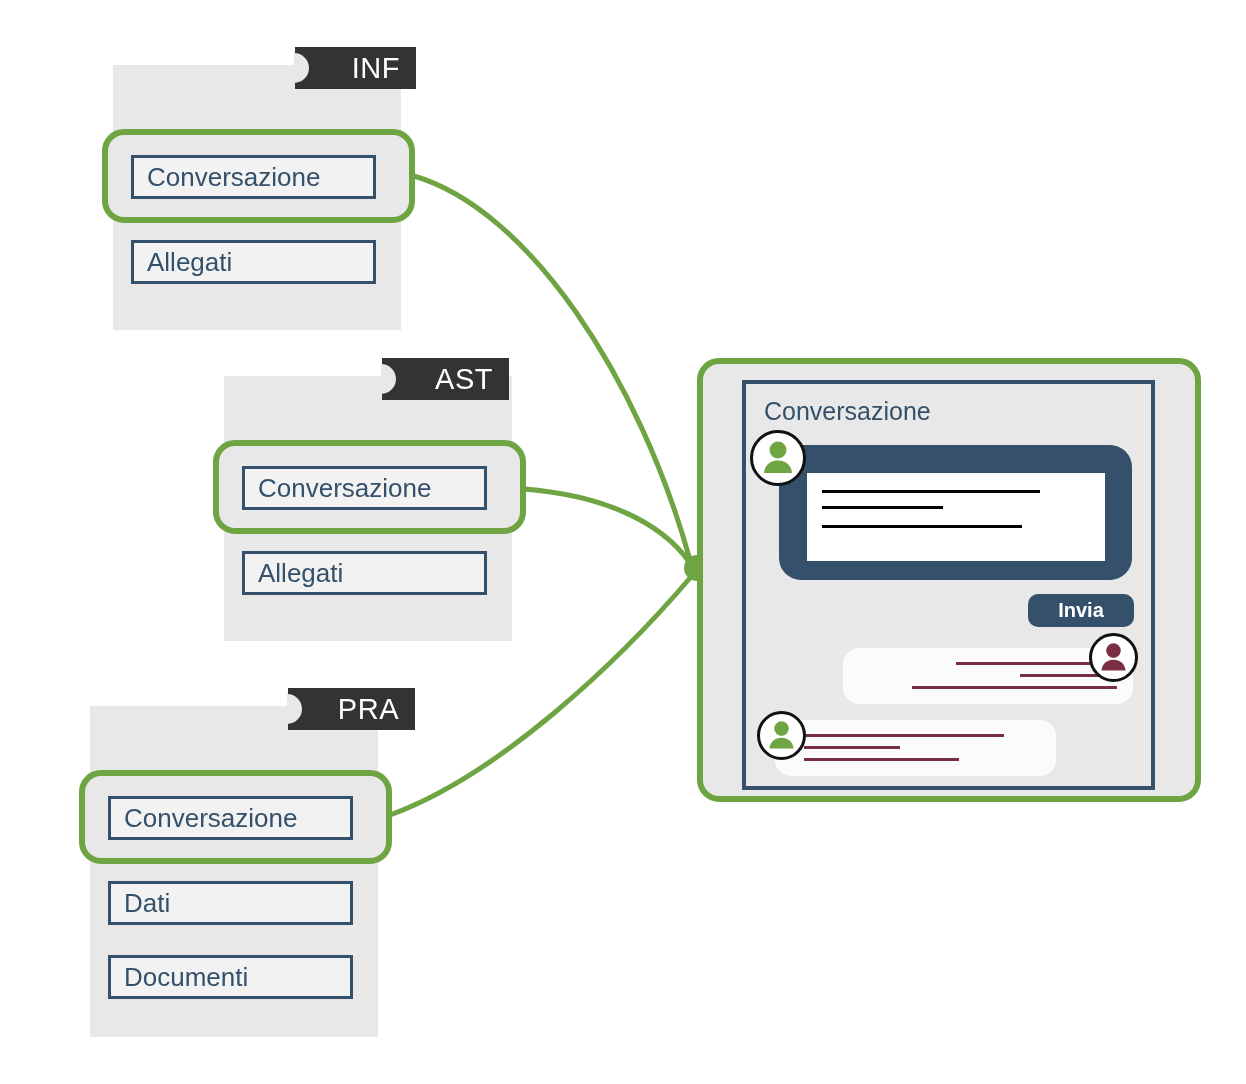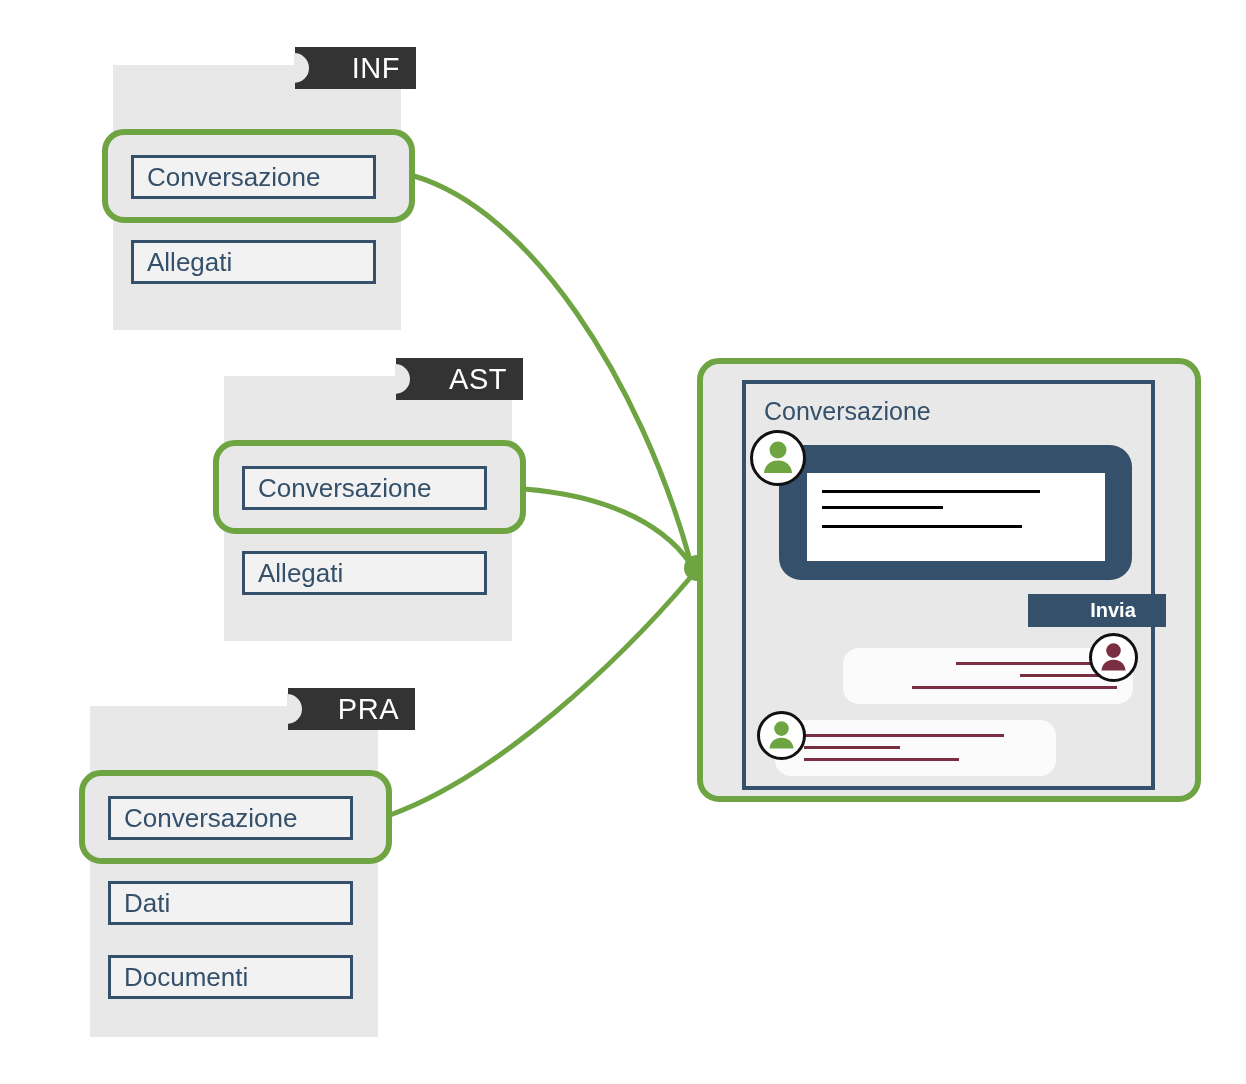--- a/index.html
+++ b/index.html
@@ -127,28 +127,27 @@
     background: #000000;
   }
   
   #send-button {
     position: absolute;
     left: 1028px;
     top: 594px;
     width: 106px;
     height: 33px;
     background: #34506a;
-    border-radius: 0;
+    border-radius: 10px;
     color: #ffffff;
     font-size: 20px;
     font-weight: bold;
     display: flex;
     align-items: center;
     justify-content: center;
-    padding-left: 32px;
   }
   
   .bubble {
     position: absolute;
     background: #fbfbfb;
     border-radius: 16px;
   }
   .msg-line {
     position: absolute;
     height: 3px;
@@ -183,21 +182,21 @@
   </div>
   <div class="highlight-ring" style="left:102px; top:129px; width:313px; height:94px;"></div>
   <div class="menu-row" style="left:131px; top:155px; width:245px; height:44px;">
     <span>Conversazione</span>
   </div>
   <div class="menu-row" style="left:131px; top:240px; width:245px; height:44px;">
     <span>Allegati</span>
   </div>
 
   <div class="module-card" style="left:224px; top:376px; width:288px; height:265px;"></div>
-  <div class="module-tab" style="left:396px; top:358px; width:127px;text-align:right;">
+  <div class="module-tab" style="left:382px; top:358px; width:127px;text-align:right;">
     <span class="notch"></span>
     <span class="tab-label">AST</span>
   </div>
   <div class="highlight-ring" style="left:213px; top:440px; width:313px; height:94px;"></div>
   <div class="menu-row" style="left:242px; top:466px; width:245px; height:44px;">
     <span>Conversazione</span>
   </div>
   <div class="menu-row" style="left:242px; top:551px; width:245px; height:44px;">
     <span>Allegati</span>
   </div>

